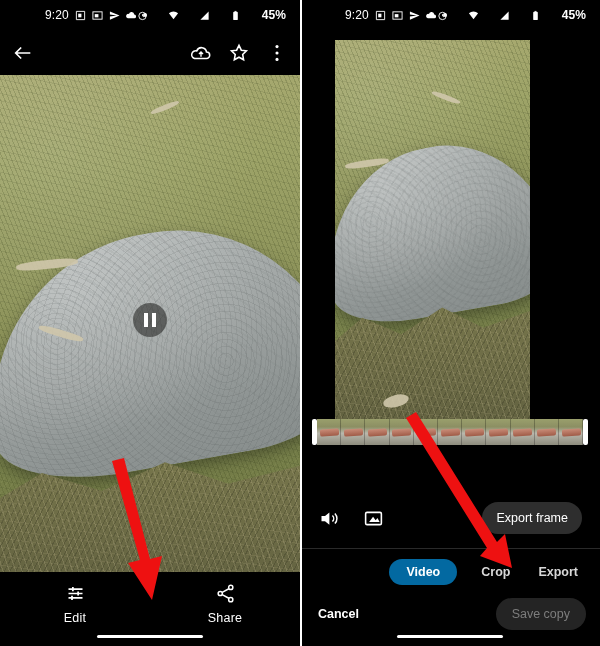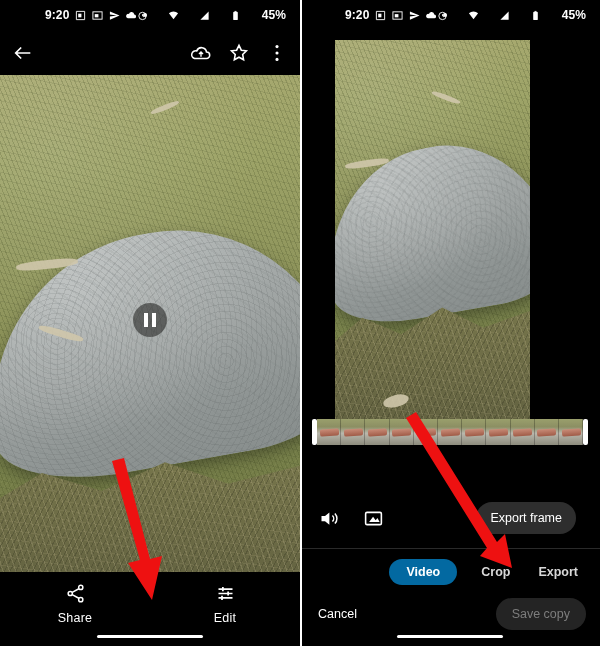--- a/index.html
+++ b/index.html
@@ -17,21 +17,21 @@
   .phone.right { width:300px; }
 
   
   .statusbar {
     position:relative; height:30px; background:#000;
     display:flex; align-items:center; color:#fff;
     font-size:11.5px; font-weight:bold; letter-spacing:.1px;
   }
   .sb-left { display:flex; align-items:center; gap:6px; margin-left:45px; }
   .sb-right{ display:flex; align-items:center; gap:20px; position:absolute; right:14px; }
-  .sb-time { font-size:12px; font-weight:bold; }
+  .sb-time { font-size:12px; font-weight:normal; }
   .sb-ico { display:inline-block; width:11px; height:11px; fill:#fff; }
   .sb-dot { width:4px; height:4px; border-radius:50%; background:#fff; display:inline-block; }
   .sb-batt { font-size:12px; font-weight:bold; margin-left:1px; }
 
   
   .appbar {
     height:45px; display:flex; align-items:center;
     padding:0 12px; background:#000; color:#fff;
   }
   .appbar .spacer { flex:1; }
@@ -132,40 +132,40 @@
   .film-row{ position:absolute; left:0; right:0; top:417px; height:30px; display:flex; align-items:center; padding:0 12px; }
   .film-handle{ width:5px; height:26px; background:#fff; border-radius:2px; }
   .filmstrip{ flex:1; height:26px; display:flex; overflow:hidden; }
   .frame{ flex:1; position:relative; background:linear-gradient(180deg,#9a9f6c 0%,#8c8f63 30%,#b9b7ac 55%,#8d8c7d 100%); border-right:1px solid rgba(0,0,0,.25); }
   .frame::after{
     content:""; position:absolute; left:12%; right:8%; top:40%; height:26%;
     background:linear-gradient(180deg,#c98c78,#a05b47);
     border-radius:2px; transform:rotate(-4deg);
   }
   .tools-row{
-    position:absolute; left:0; right:6px; top:492px; height:52px;
+    position:absolute; left:0; right:0; top:492px; height:52px;
     display:flex; align-items:center; padding:0 18px; gap:24px;
   }
   .tool-ico{ width:21px; height:21px; fill:#fff; }
   .export-btn{
     margin-left:auto; background:#2e2e2e; color:#fff; border:none;
     font-size:12.5px; font-family:inherit; padding:9px 14px; border-radius:17px;
   }
   .divider{ position:absolute; left:0; right:0; top:548px; height:1px; background:#2a2a2a; }
   .tabs{
     position:absolute; left:0; right:0; top:552px; height:40px;
     display:flex; align-items:center; justify-content:flex-end; gap:20px; padding-right:18px;
   }
   .tab{ color:#d8d8d8; font-size:12.5px; padding:6px 4px;font-weight:bold; }
   .tab.active{ background:#0369a1; color:#fff; border-radius:16px; padding:6px 17px; font-weight:bold; }
   .footer{
     position:absolute; left:0; right:0; top:594px; height:40px;
     display:flex; align-items:center; justify-content:space-between; padding:0 14px;
   }
-  .cancel-btn{ background:none; border:none; color:#fff; font-size:12.5px; font-family:inherit; padding:6px 4px; }
+  .cancel-btn{ background:none; border:none; color:#fff; font-size:12.5px; font-family:inherit; padding:6px 4px;font-weight:bold; }
   .savecopy-btn{
     background:#242424; border:none; color:#7d7d7d; font-size:12.5px;
     font-family:inherit; padding:9px 16px; border-radius:17px;
   }
 
   
   .arrow-svg{ position:absolute; left:0; top:0; width:600px; height:646px; pointer-events:none; }
   .divider-v{ position:absolute; left:300px; top:0; width:2px; height:646px; background:#fff; }
 </style>
 </head>
@@ -256,34 +256,34 @@
         <span>0:09</span>
         <svg class="vol-ico" viewBox="0 0 24 24">
             <path d="M4 9v6h4l5 4V5L8 9H4z"></path>
             <path d="M16.5 8.5a5 5 0 010 7M19 6a8.5 8.5 0 010 12" fill="none" stroke="#fff" stroke-width="1.6"></path>
           </svg>
       </div>
     </div>
 
     <div class="actionbar">
       <div class="action">
+        <svg viewBox="0 0 24 24" fill="none" stroke="#fff" stroke-width="1.8">
+          <path d="M4 7h16M4 12h16M4 17h16"></path>
+          <path d="M9 4.6v4.8M15 9.6v4.8M8 14.6v4.8" stroke-width="2"></path>
+        </svg>
+        <span>Edit</span>
+      </div>
+      <div class="action">
         <svg viewBox="0 0 24 24" fill="none" stroke="#fff" stroke-width="1.7">
           <circle cx="18" cy="5" r="2.4"></circle>
             <circle cx="6" cy="12" r="2.4"></circle>
             <circle cx="18" cy="19" r="2.4"></circle>
           <path d="M8.2 10.8l7.6-4.2M8.2 13.2l7.6 4.2"></path>
         </svg>
         <span>Share</span>
-      </div>
-      <div class="action">
-        <svg viewBox="0 0 24 24" fill="none" stroke="#fff" stroke-width="1.8">
-          <path d="M4 7h16M4 12h16M4 17h16"></path>
-          <path d="M9 4.6v4.8M15 9.6v4.8M8 14.6v4.8" stroke-width="2"></path>
-        </svg>
-        <span>Edit</span>
       </div>
       <div class="home-ind"></div>
     </div>
   </div>
 
   <div class="phone right">
 
     <div class="statusbar">
       <div class="sb-left">
         <span class="sb-time">9:20</span>

